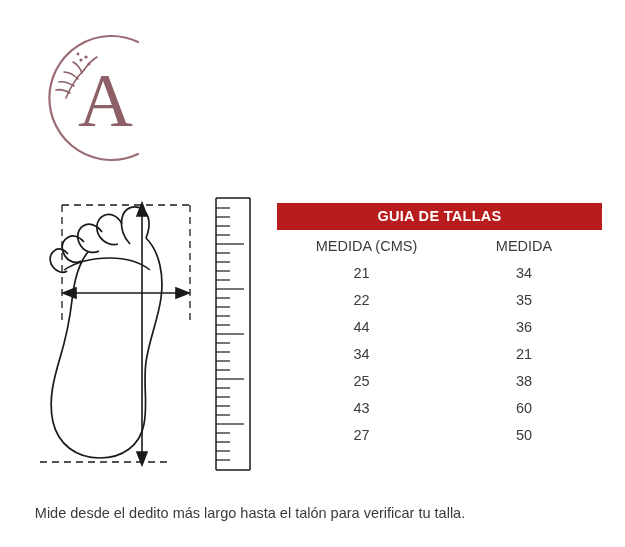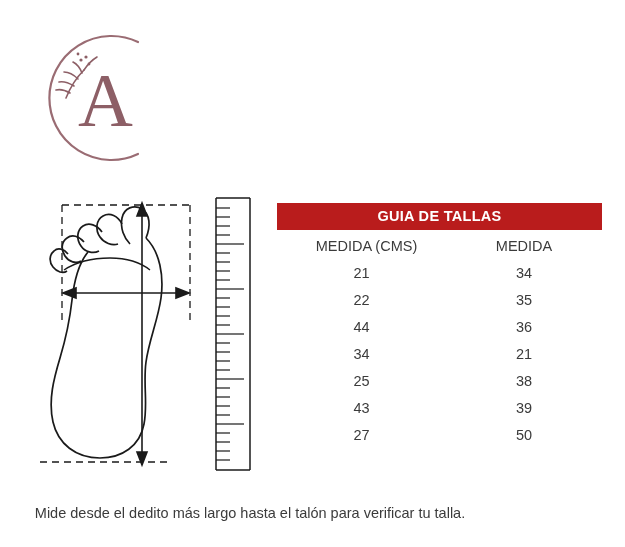--- a/index.html
+++ b/index.html
@@ -238,21 +238,21 @@
       <tr>
         <td class="data-cell">34</td>
         <td class="data-cell">21</td>
       </tr>
       <tr>
         <td class="data-cell">25</td>
         <td class="data-cell">38</td>
       </tr>
       <tr>
         <td class="data-cell">43</td>
-        <td class="data-cell">39</td>
+        <td class="data-cell">60</td>
       </tr>
       <tr>
         <td class="data-cell">27</td>
         <td class="data-cell">50</td>
       </tr>
     </tbody>
   </table>
 </div>
 
 <div id="footer-note">Mide desde el dedito más largo hasta el talón para verificar tu talla.</div>

